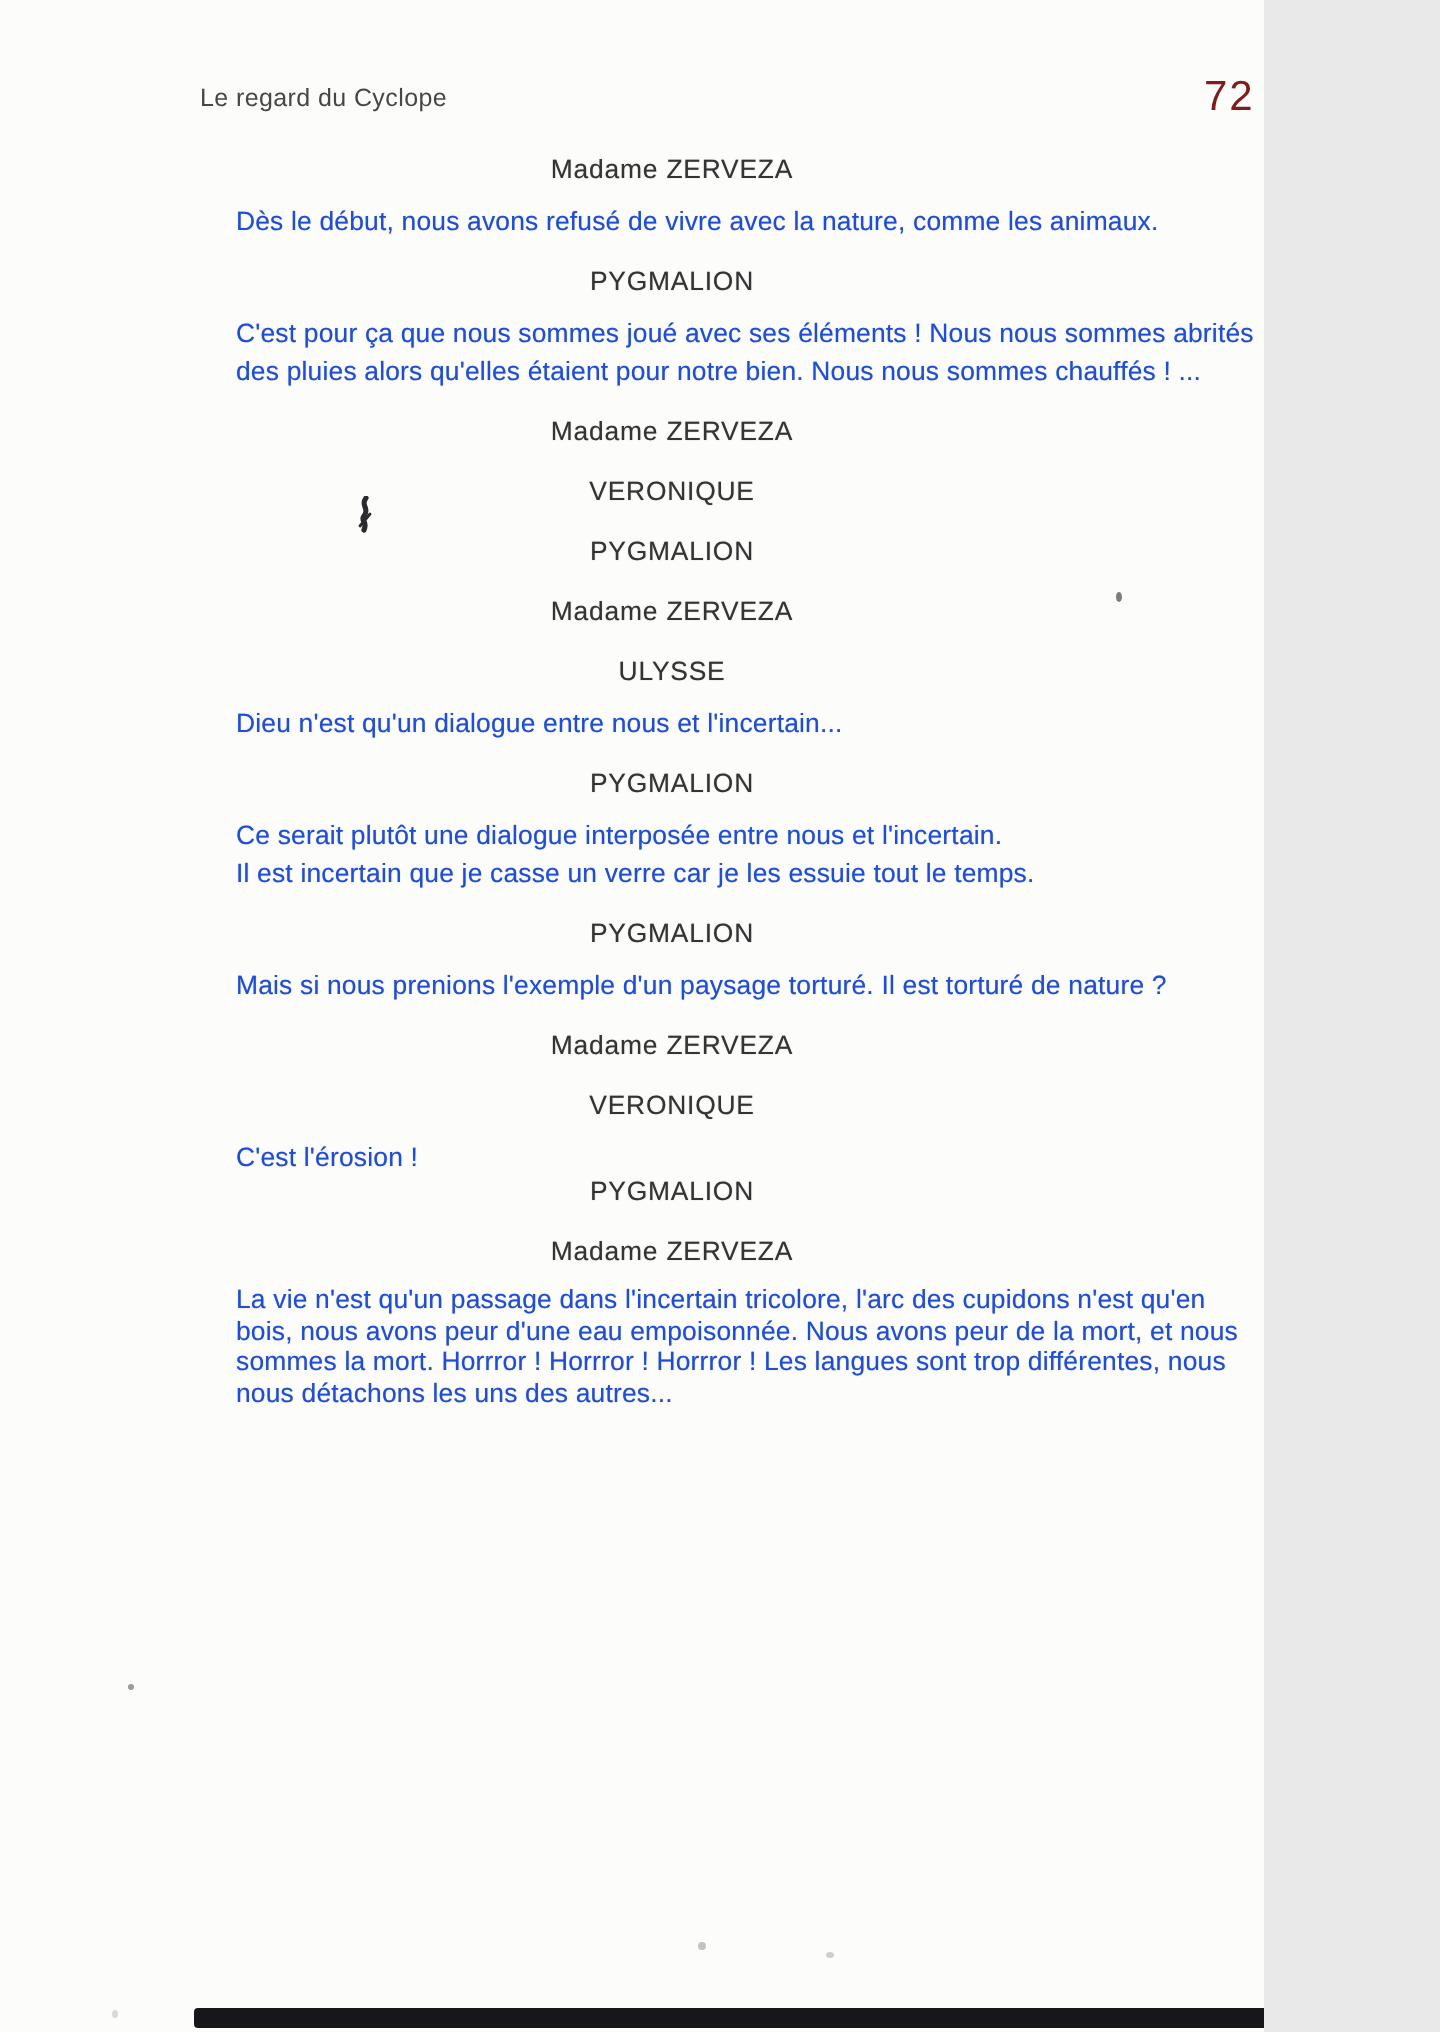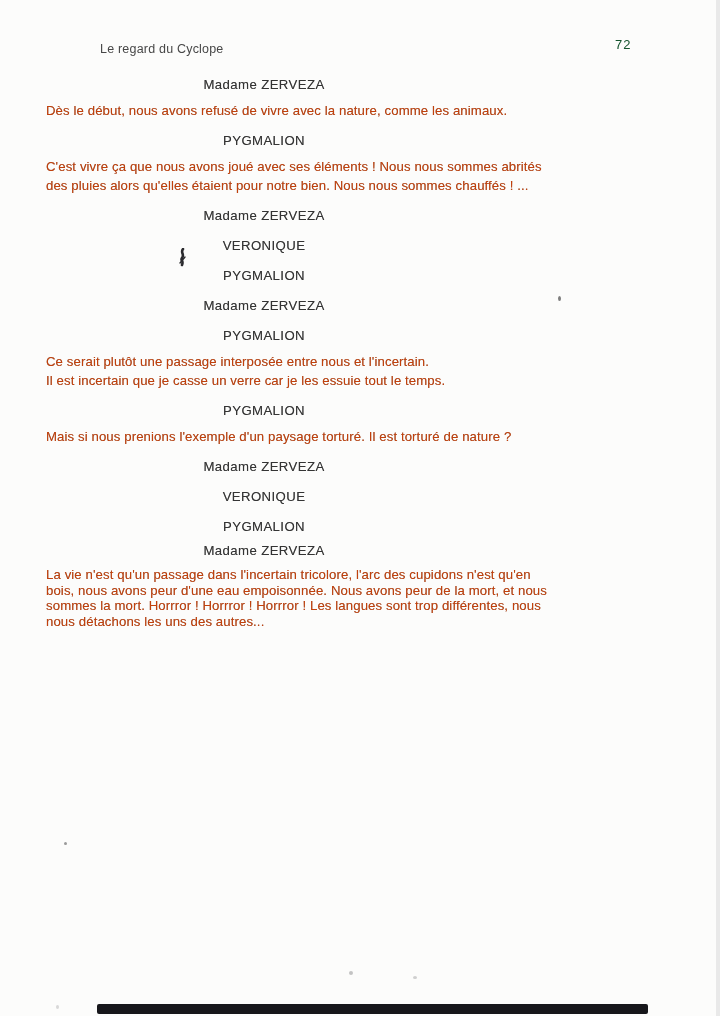--- a/index.html
+++ b/index.html
@@ -3,57 +3,57 @@
 <meta charset="utf-8">
 <style>
   html,body{margin:0;padding:0;}
   body{
     width:720px;height:1016px;
     background:#e9e9e9;
     font-family:"Liberation Sans","DejaVu Sans",sans-serif;
   }
   #page{
     position:relative;
-    width:716px;height:1016px;
+    width:632px;height:1016px;
     background:#fcfcfb;
     overflow:hidden;
     color:#333;
   }
   
   #running-title{
     position:absolute;left:100px;top:42px;
     font-size:12.5px;color:#474747;letter-spacing:.2px;
   }
   #page-number{
-    position:absolute;left:615px;top:37px;
-    font-size:13px;color:#14532d;letter-spacing:1px;
+    position:absolute;left:602px;top:37px;
+    font-size:21px;color:#7f1d1d;letter-spacing:1px;
   }
   
   #script-body{
     position:absolute;left:0;top:0;width:720px;
-    padding:75px 0 0 46px;
+    padding:75px 0 0 118px;
     box-sizing:border-box;
   }
   .block{margin:0;}
   .cue{
     width:436px;
     text-align:center;
     font-size:13.2px;
     line-height:19px;
     margin:11px 0 7px 0;
     color:#343434;
     letter-spacing:.4px;
     text-shadow:0 0 .5px rgba(70,70,70,.55);
   }
   .line{
     width:516px;
     font-size:13.2px;
     line-height:19px;
     margin:0;
-    color:#c2410c;
+    color:#1d4ed8;
     letter-spacing:.1px;
     text-shadow:0 0 .5px rgba(70,70,70,.5);
   }
   .block:first-child .cue{margin-top:0;}
   
   .block:nth-child(13) .cue{margin-top:-2px;}
   
   .block:last-child .line{line-height:15.5px;}
   
   .smudge{position:absolute;pointer-events:none;}
@@ -75,60 +75,65 @@
   <div id="page-number">72</div>
 
   <div id="script-body">
     <div class="block">
       <div class="cue">Madame ZERVEZA</div>
       <div class="line">Dès le début, nous avons refusé de vivre avec la nature, comme les animaux.</div>
     </div>
 
     <div class="block">
       <div class="cue">PYGMALION</div>
-      <div class="line">C'est vivre ça que nous avons joué avec ses éléments ! Nous nous sommes abrités des pluies alors qu'elles étaient pour notre bien. Nous nous sommes chauffés ! ...</div>
+      <div class="line">C'est pour ça que nous sommes joué avec ses éléments ! Nous nous sommes abrités des pluies alors qu'elles étaient pour notre bien. Nous nous sommes chauffés ! ...</div>
     </div>
 
     <div class="block">
       <div class="cue">Madame ZERVEZA</div>
     </div>
 
     <div class="block">
       <div class="cue">VERONIQUE</div>
     </div>
 
     <div class="block">
       <div class="cue">PYGMALION</div>
     </div>
 
     <div class="block">
       <div class="cue">Madame ZERVEZA</div>
     </div>
 
+    <div class="block">
+      <div class="cue">ULYSSE</div>
+      <div class="line">Dieu n'est qu'un dialogue entre nous et l'incertain...</div>
+    </div>
 
     <div class="block">
       <div class="cue">PYGMALION</div>
-      <div class="line">Ce serait plutôt une passage interposée entre nous et l'incertain.</div>
+      <div class="line">Ce serait plutôt une dialogue interposée entre nous et l'incertain.</div>
     </div>
 
     <div class="block">
       <div class="line">Il est incertain que je casse un verre car je les essuie tout le temps.</div>
     </div>
 
     <div class="block">
       <div class="cue">PYGMALION</div>
       <div class="line">Mais si nous prenions l'exemple d'un paysage torturé. Il est torturé de nature ?</div>
     </div>
 
     <div class="block">
       <div class="cue">Madame ZERVEZA</div>
     </div>
 
     <div class="block">
       <div class="cue">VERONIQUE</div>
+      <div class="line">C'est l'érosion !</div>
     </div>
 
     <div class="block">
       <div class="cue">PYGMALION</div>
     </div>
 
     <div class="block">
       <div class="cue">Madame ZERVEZA</div>
       <div class="line">La vie n'est qu'un passage dans l'incertain tricolore, l'arc des cupidons n'est qu'en bois, nous avons peur d'une eau empoisonnée. Nous avons peur de la mort, et nous sommes la mort. Horrror ! Horrror ! Horrror ! Les langues sont trop différentes, nous nous détachons les uns des autres...</div>
     </div>

